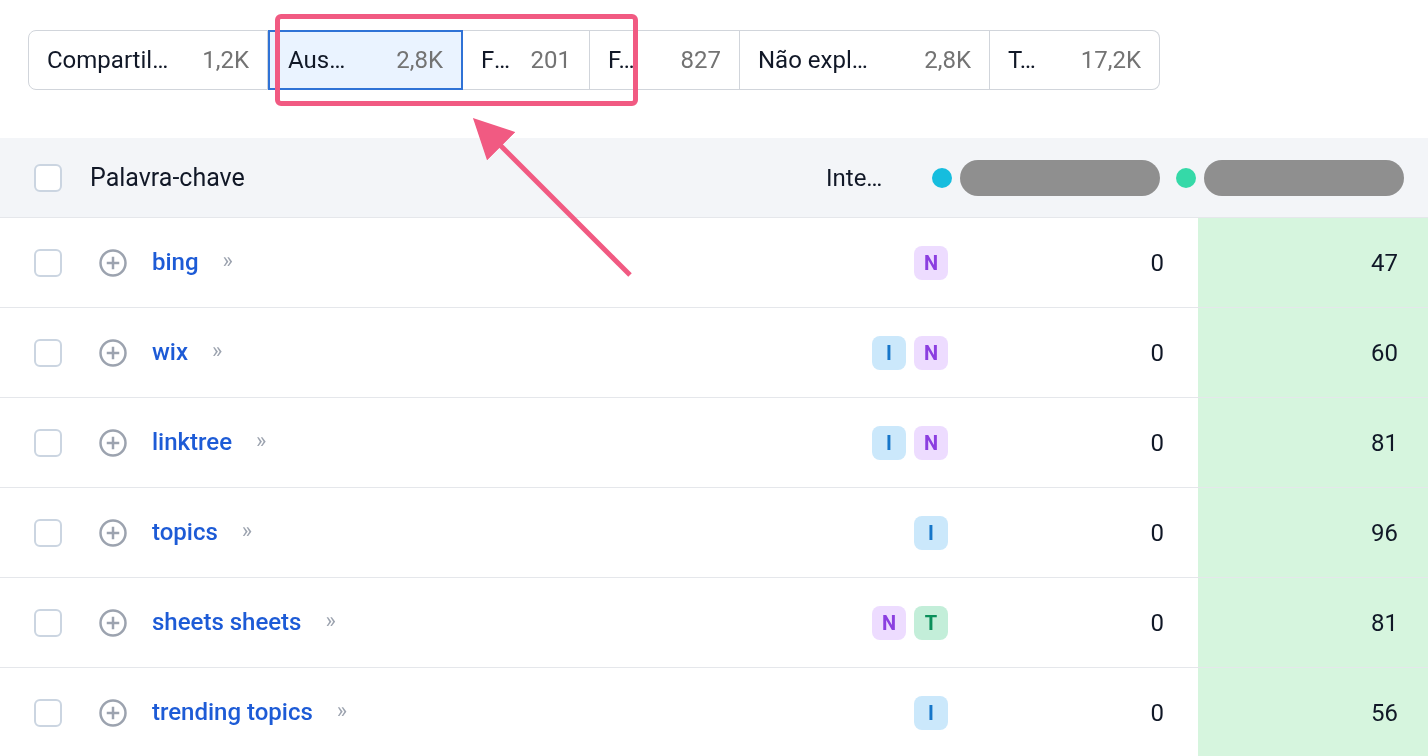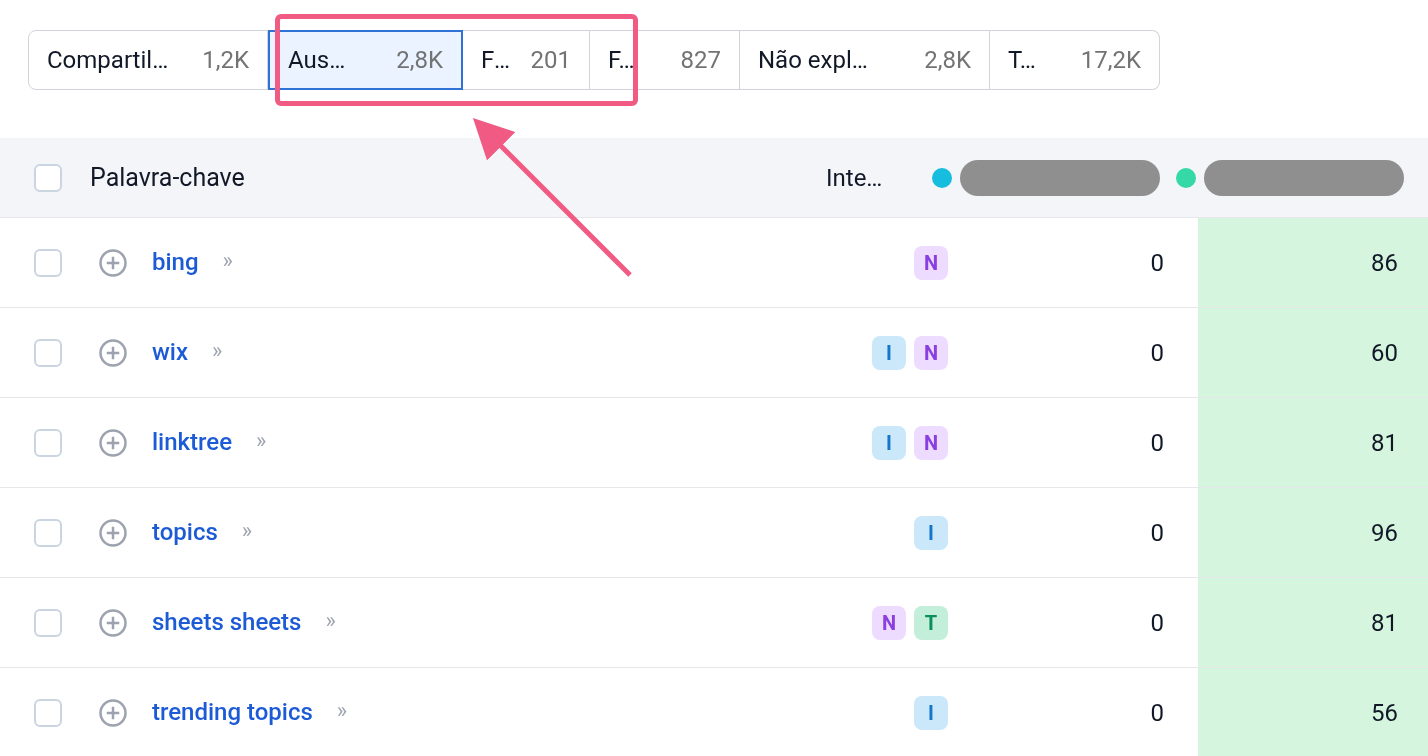--- a/index.html
+++ b/index.html
@@ -241,21 +241,21 @@
             <line x1="7" y1="12" x2="17" y2="12"></line>
           </svg>
         </span>
         <a class="kw-link">bing</a>
         <span class="chev">»</span>
       </div>
       <div class="intent-cell">
         <span class="badge badge-N">N</span>
       </div>
       <div class="num-col-a">0</div>
-      <div class="num-col-b">86</div>
+      <div class="num-col-b">47</div>
     </div>
     <div class="row">
       <div class="chk"></div>
       <div class="kw-cell">
         <span class="add-icon">
           <svg viewBox="0 0 24 24" width="30" height="30" fill="none" stroke="currentColor" stroke-width="2">
             <circle cx="12" cy="12" r="10"></circle>
             <line x1="12" y1="7" x2="12" y2="17"></line>
             <line x1="7" y1="12" x2="17" y2="12"></line>
           </svg>

